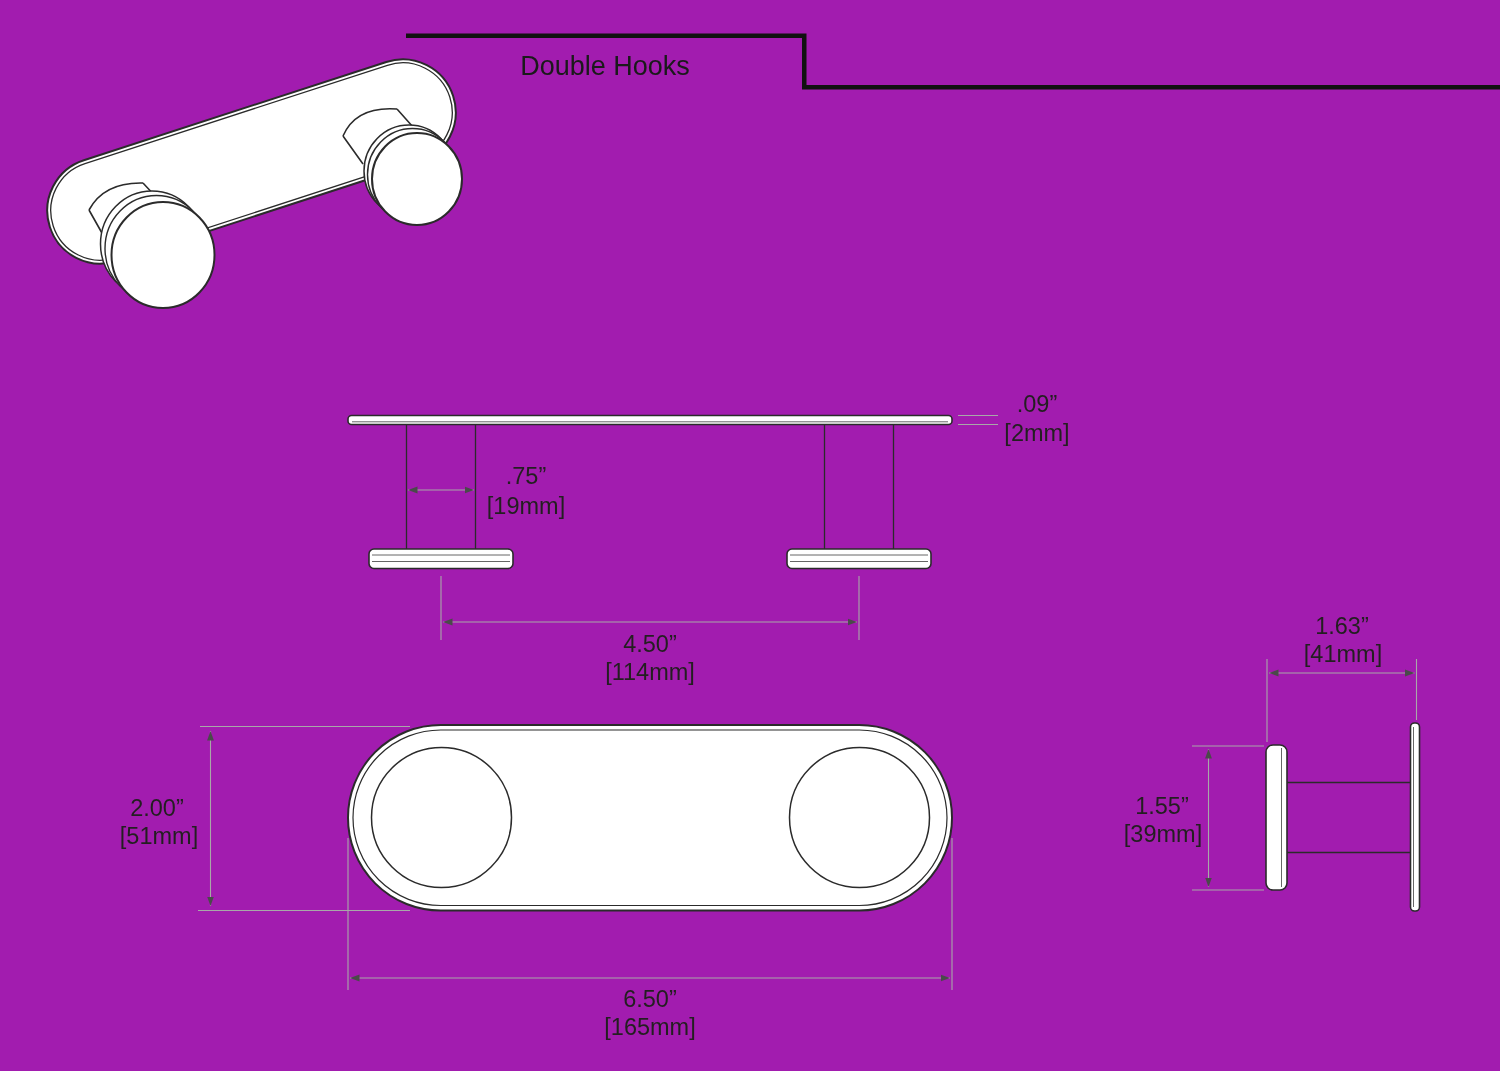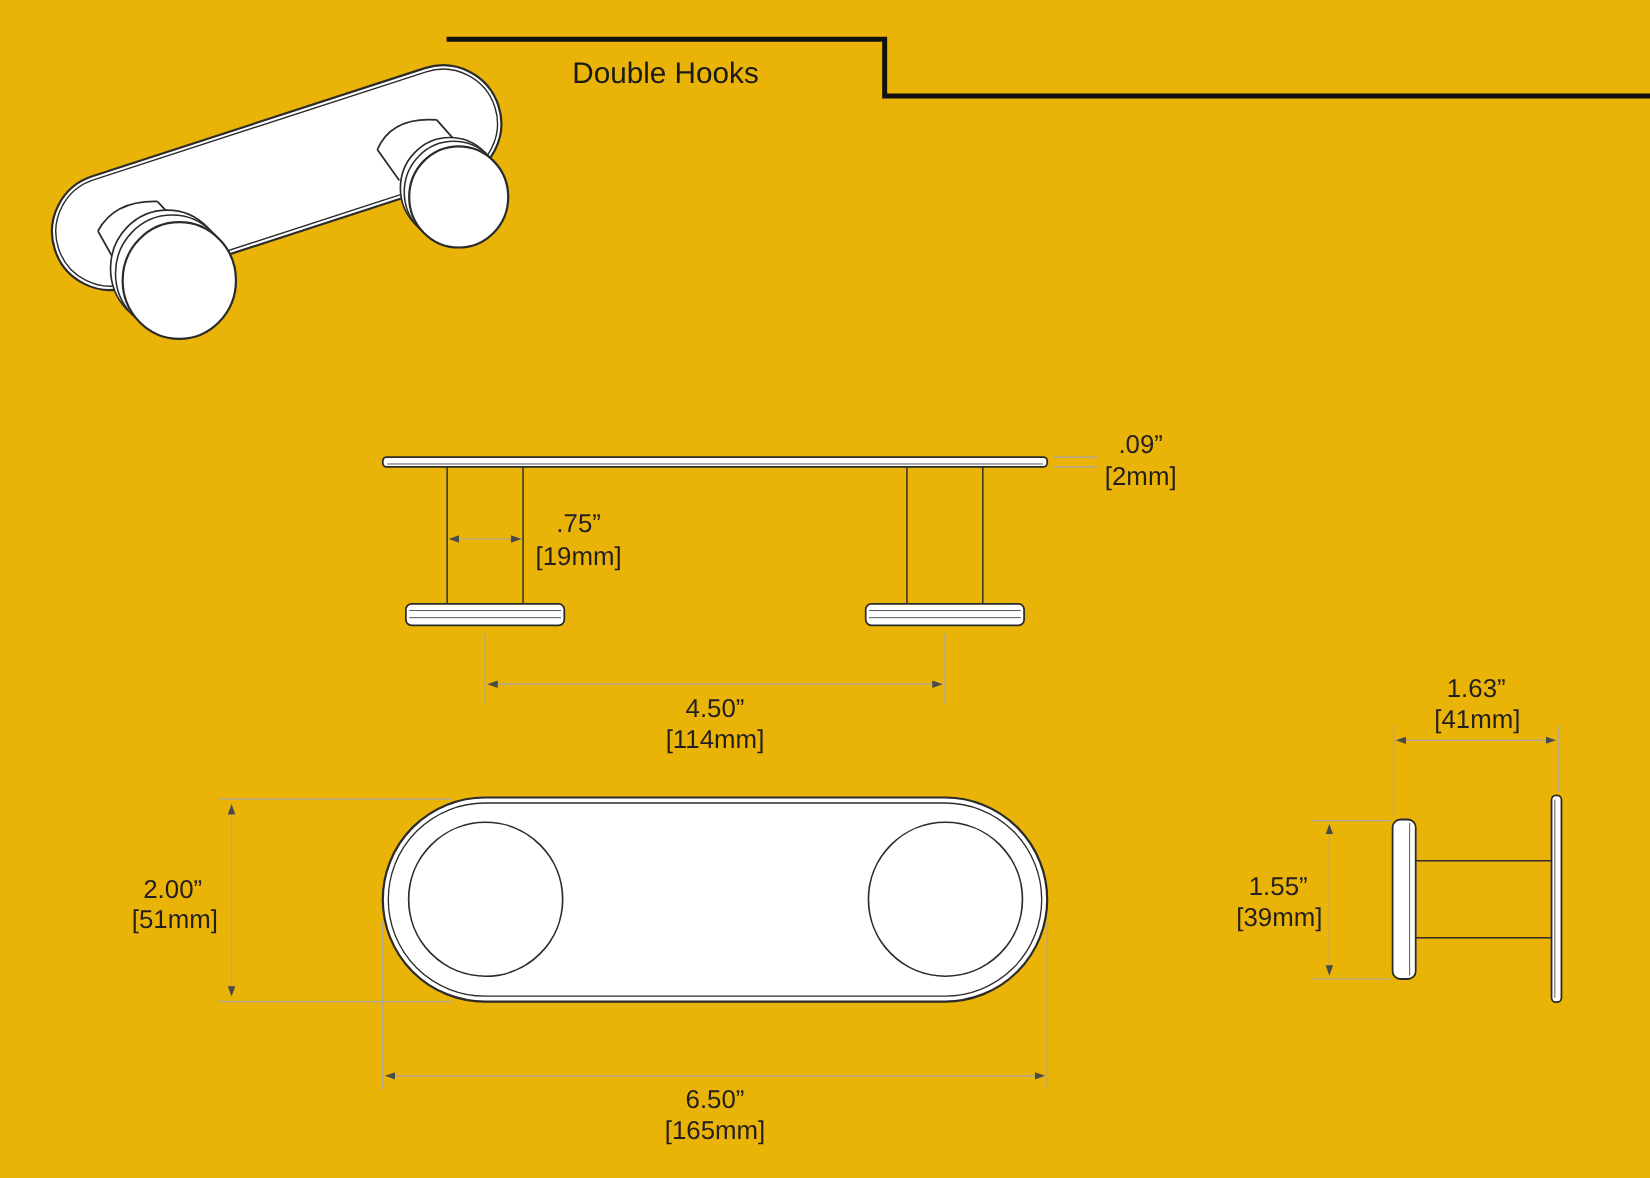--- a/index.html
+++ b/index.html
@@ -1,16 +1,16 @@
 <!DOCTYPE html>
 <html><head>
 <meta charset="utf-8">
 <style>
   html,body{margin:0;padding:0;background:#ffffff;}
-  .canvas{position:relative;width:1500px;height:1071px;background:#eab308;overflow:hidden;}
+  .canvas{position:relative;width:1500px;height:1071px;background:#a21caf;overflow:hidden;}
   svg{display:block;}
   .part{stroke:#2b2b2b;fill:#ffffff;}
   .partline{stroke:#2b2b2b;fill:none;}
   .thin{stroke:#555555;fill:none;}
   .dim{stroke:#a8a8a8;fill:none;stroke-width:1.1;}
   .dim-text{font:23.5px "Liberation Sans", sans-serif;fill:#231f20;}
   .title-text{font:27px "Liberation Sans", sans-serif;fill:#1a1a1a;}
 </style>
 </head>
 <body>

